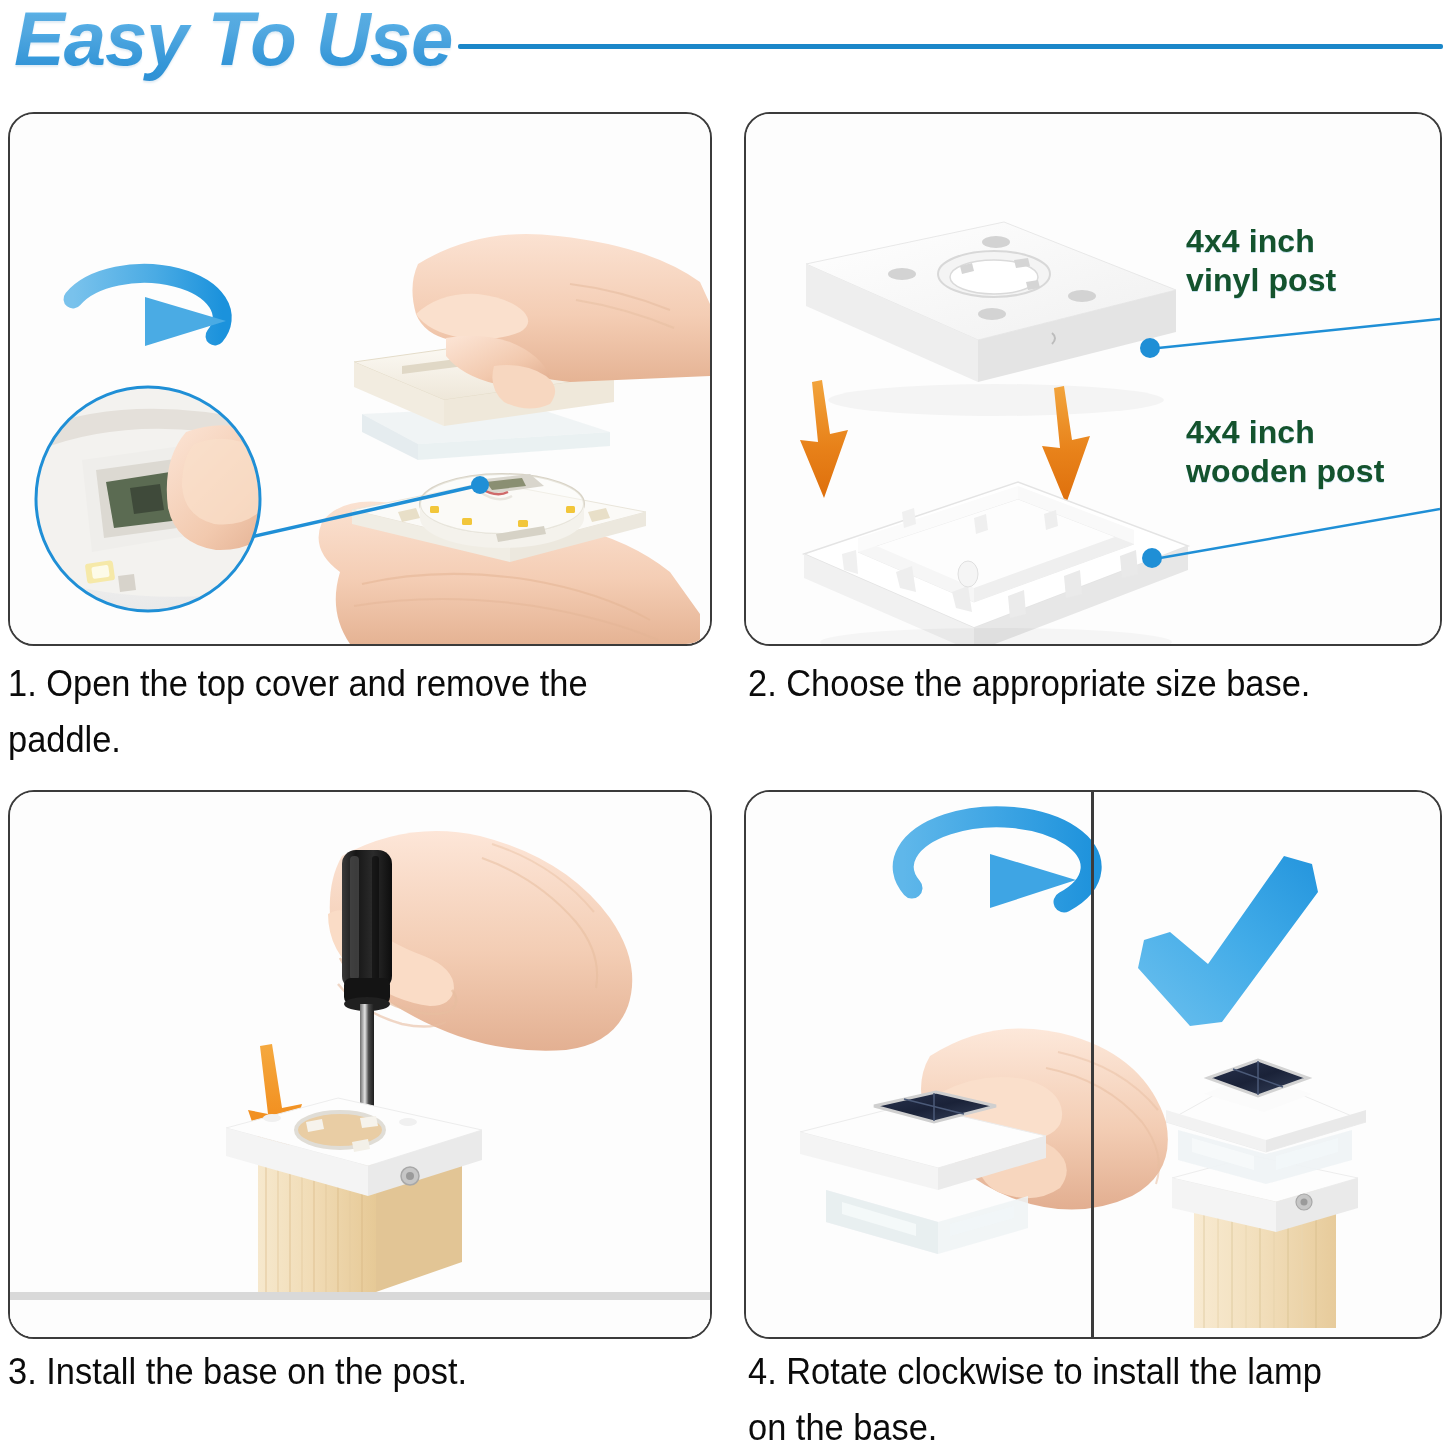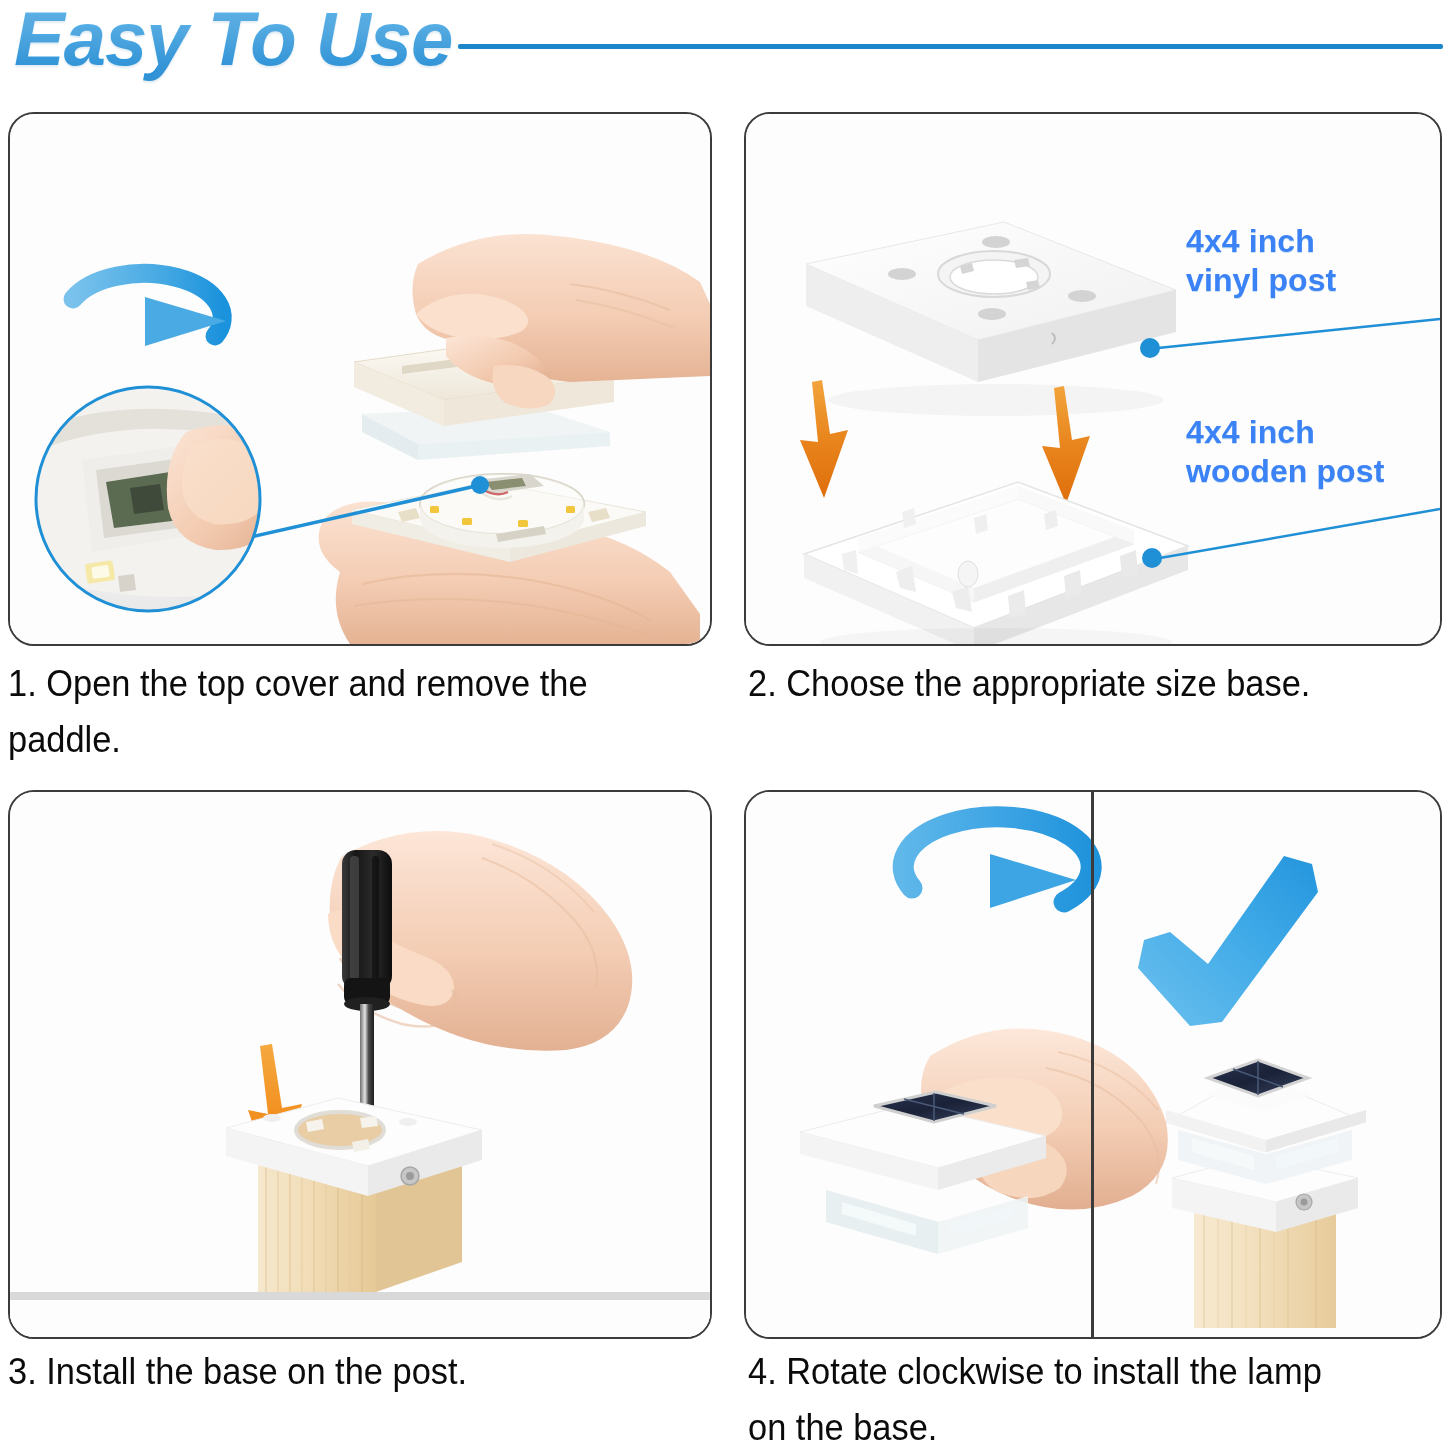--- a/index.html
+++ b/index.html
@@ -45,21 +45,21 @@
     white-space:pre-wrap;
   }
   .c1{left:8px;  top:656px; width:760px;}
   .c2{left:748px;top:656px; width:760px;}
   .c3{left:8px;  top:1344px;width:760px;}
   .c4{left:748px;top:1344px;width:760px;}
 
   .svgfill{position:absolute;left:0;top:0;width:100%;height:100%;display:block;}
 
   .lbl{
-    position:absolute;color:#3b82f6;font-weight:bold;
+    position:absolute;color:#14532d;font-weight:bold;
     font-size:32px;line-height:39px;letter-spacing:.1px;
     text-shadow:0 1px 0 rgba(30,136,199,.25);
     white-space:pre-line;
   }
   .lbl-vinyl {left:1186px;top:222px;}
   .lbl-wood  {left:1186px;top:413px;}
 </style>
 </head>
 <body>
 

